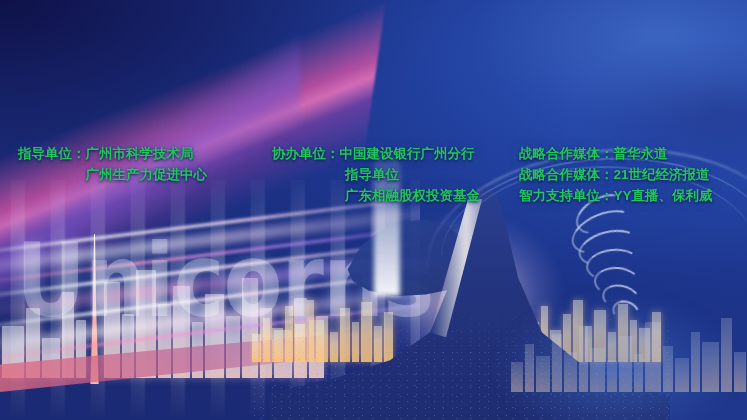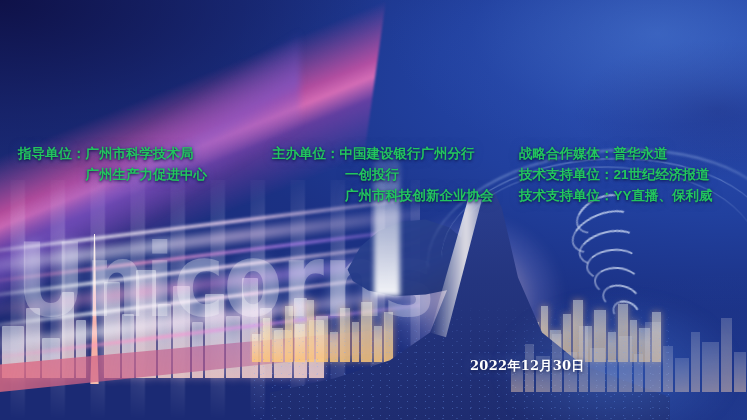--- a/index.html
+++ b/index.html
@@ -466,28 +466,27 @@
 
 
   <div class="orgs">
 
     <div class="org-col c1">
       <span class="org-line">指导单位：广州市科学技术局</span>
       <span class="org-line ind1">广州生产力促进中心</span>
     </div>
 
     <div class="org-col c2">
-      <span class="org-line">主办单位：中国建设银行广州分行</span>
-      <span class="org-line ind2">一创投行</span>
-      <span class="org-line ind2">广州市科技创新企业协会</span>
+      <span class="org-line">协办单位：中国建设银行广州分行</span>
+      <span class="org-line ind2">指导单位</span>
+      <span class="org-line ind2">广东相融股权投资基金</span>
     </div>
 
     <div class="org-col c3">
       <span class="org-line">战略合作媒体：普华永道</span>
-      <span class="org-line">技术支持单位：21世纪经济报道</span>
-      <span class="org-line">技术支持单位：YY直播、保利威</span>
-    </div>
-
-  </div>
-
-  <div class="date">2022年12月30日</div>
+      <span class="org-line">战略合作媒体：21世纪经济报道</span>
+      <span class="org-line">智力支持单位：YY直播、保利威</span>
+    </div>
+
+  </div>
+
 
 </div>
 
 </body></html>

